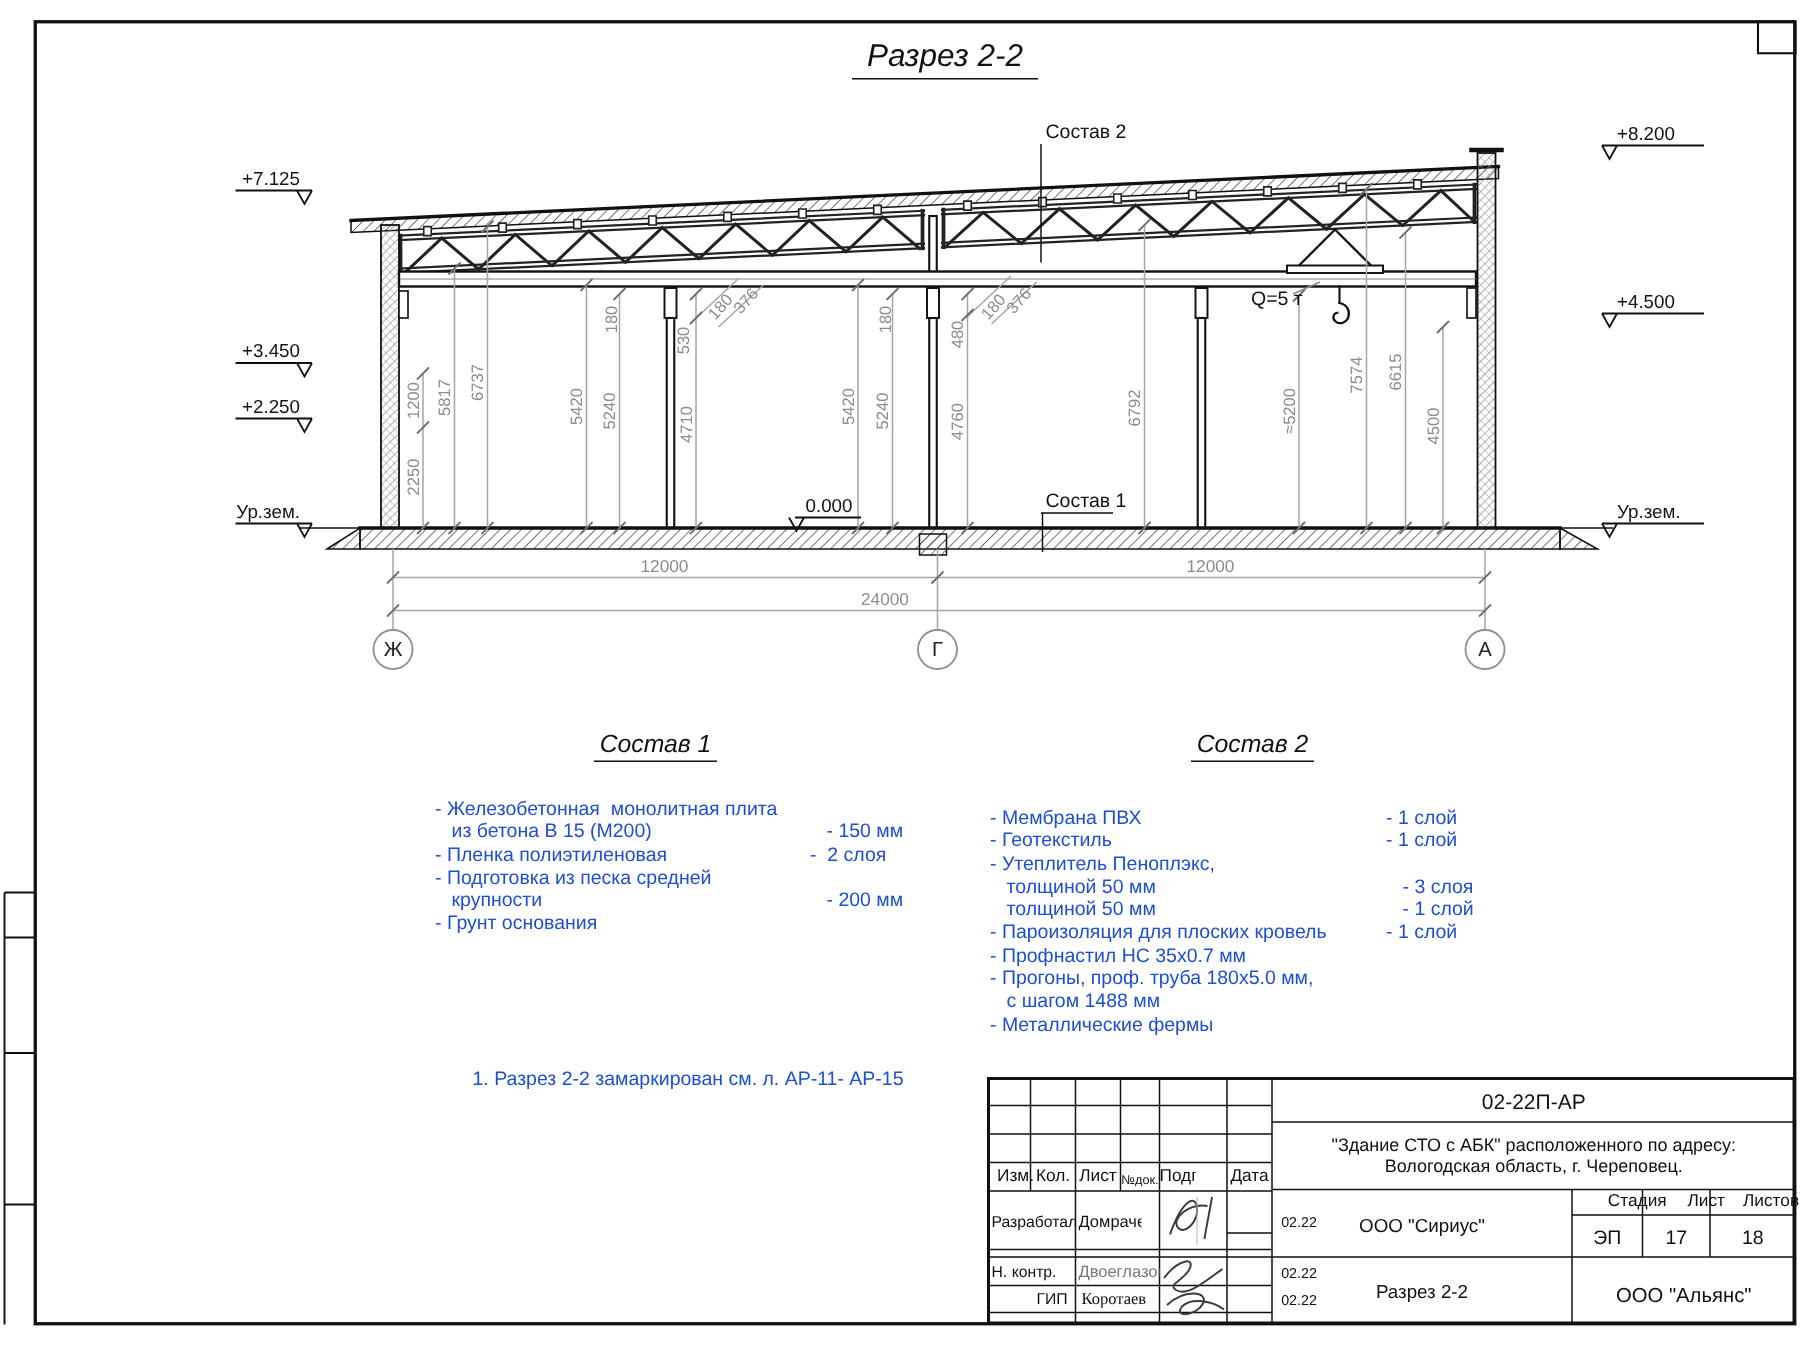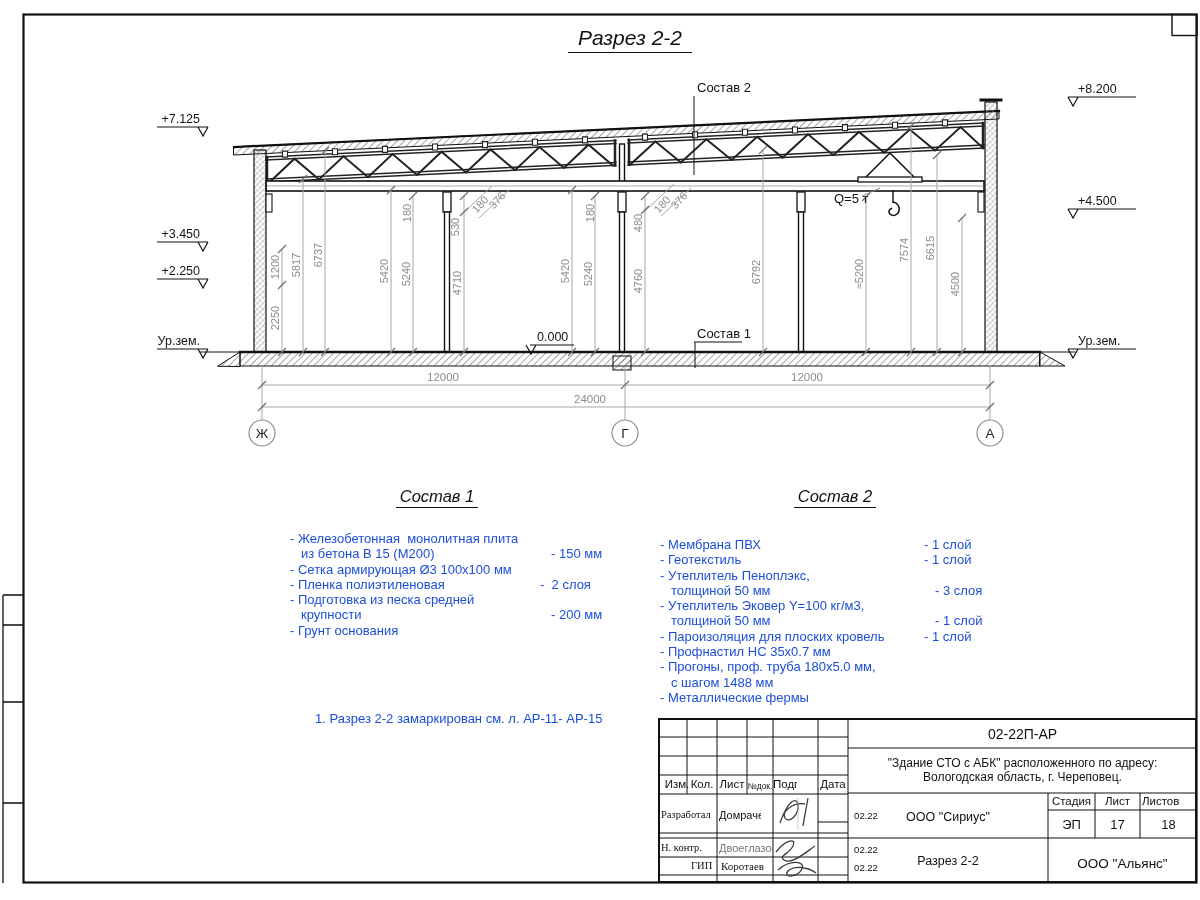--- a/index.html
+++ b/index.html
@@ -21,29 +21,29 @@
   #spec2 .sname{width:264px;}
   .sval{white-space:pre;}
   
   .note{left:315px;top:711px;font-size:13px;color:#1d4ed8;}
   
   #tb{left:658px;top:718px;width:539px;height:165px;z-index:3;}
   #tb svg{position:absolute;left:0;top:0;}
   .tbt{position:absolute;color:#111;white-space:nowrap;overflow:hidden;}
   .tb-hdr{font-size:11.5px;text-align:center;}
   .tb-small{font-size:8.5px;text-align:center;}
-  .tb-role{font-size:10.5px;font-family:Liberation Serif, serif;}
+  .tb-role{font-size:10.5px;}
   .tb-name{font-size:11px;}
   .tb-gray{color:#777;}
   .tb-date{font-size:9.5px;text-align:center;margin-left:33px;}
   .tb-code{font-size:14px;text-align:center;}
   .tb-proj{font-size:12px;text-align:center;line-height:14px;}
   .tb-org{font-size:12.5px;text-align:center;}
   .tb-org2{font-size:13.5px;text-align:center;}
-  .tb-stage-l{font-size:11.5px;text-align:center;}
+  .tb-stage-l{font-size:11.5px;text-align:center;padding-left:20px;}
   .tb-stage-v{font-size:13px;text-align:center;}
 </style>
 </head>
 <body>
 
 <div id="page">
 
 <svg id="bg-svg" width="1200" height="900" viewBox="0 0 1200 900">
   <defs>
     <pattern id="hd" width="5" height="5" patternUnits="userSpaceOnUse" patternTransform="rotate(45)">
@@ -224,24 +224,20 @@
 <div id="spec1" class="abs spec-list" style="left:290px;top:531px;">
   <div class="srow">
         <span class="sname">- Железобетонная  монолитная плита</span>
         <span class="sval"></span>
       </div>
   <div class="srow">
         <span class="sname ind">из бетона В 15 (М200)</span>
         <span class="sval">- 150 мм</span>
       </div>
   <div class="srow">
-        <span class="sname">- Сетка армирующая Ø3 100х100 мм</span>
-        <span class="sval"></span>
-      </div>
-  <div class="srow">
         <span class="sname">- Пленка полиэтиленовая</span>
         <span class="sval">-  2 слоя</span>
       </div>
   <div class="srow">
         <span class="sname">- Подготовка из песка средней</span>
         <span class="sval"></span>
       </div>
   <div class="srow">
         <span class="sname ind">крупности</span>
         <span class="sval">- 200 мм</span>
@@ -261,24 +257,20 @@
         <span class="sname">- Геотекстиль</span>
         <span class="sval">- 1 слой</span>
       </div>
   <div class="srow">
         <span class="sname">- Утеплитель Пеноплэкс,</span>
         <span class="sval"></span>
       </div>
   <div class="srow">
         <span class="sname ind">толщиной 50 мм</span>
         <span class="sval">- 3 слоя</span>
-      </div>
-  <div class="srow">
-        <span class="sname">- Утеплитель Эковер Y=100 кг/м3,</span>
-        <span class="sval"></span>
       </div>
   <div class="srow">
         <span class="sname ind">толщиной 50 мм</span>
         <span class="sval">- 1 слой</span>
       </div>
   <div class="srow">
         <span class="sname">- Пароизоляция для плоских кровель</span>
         <span class="sval">- 1 слой</span>
       </div>
   <div class="srow">

